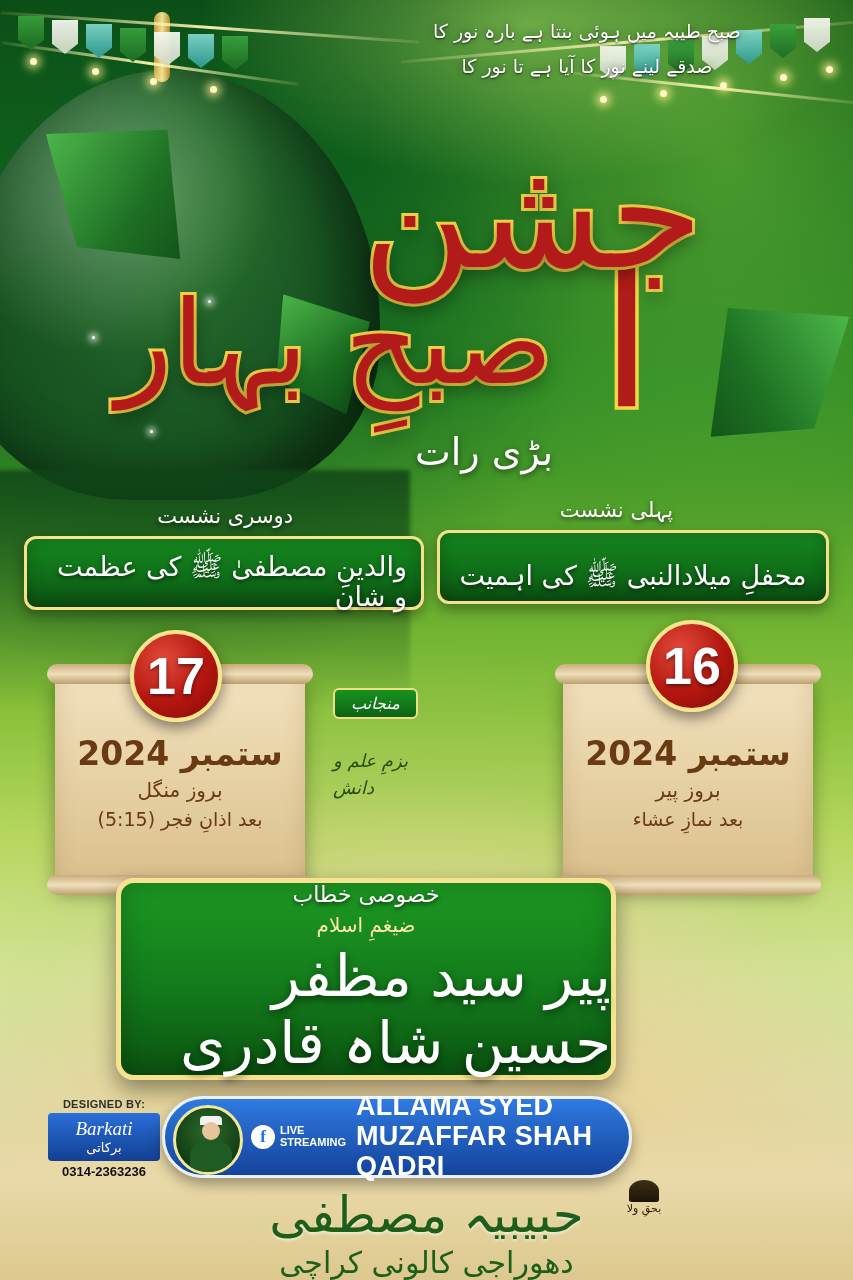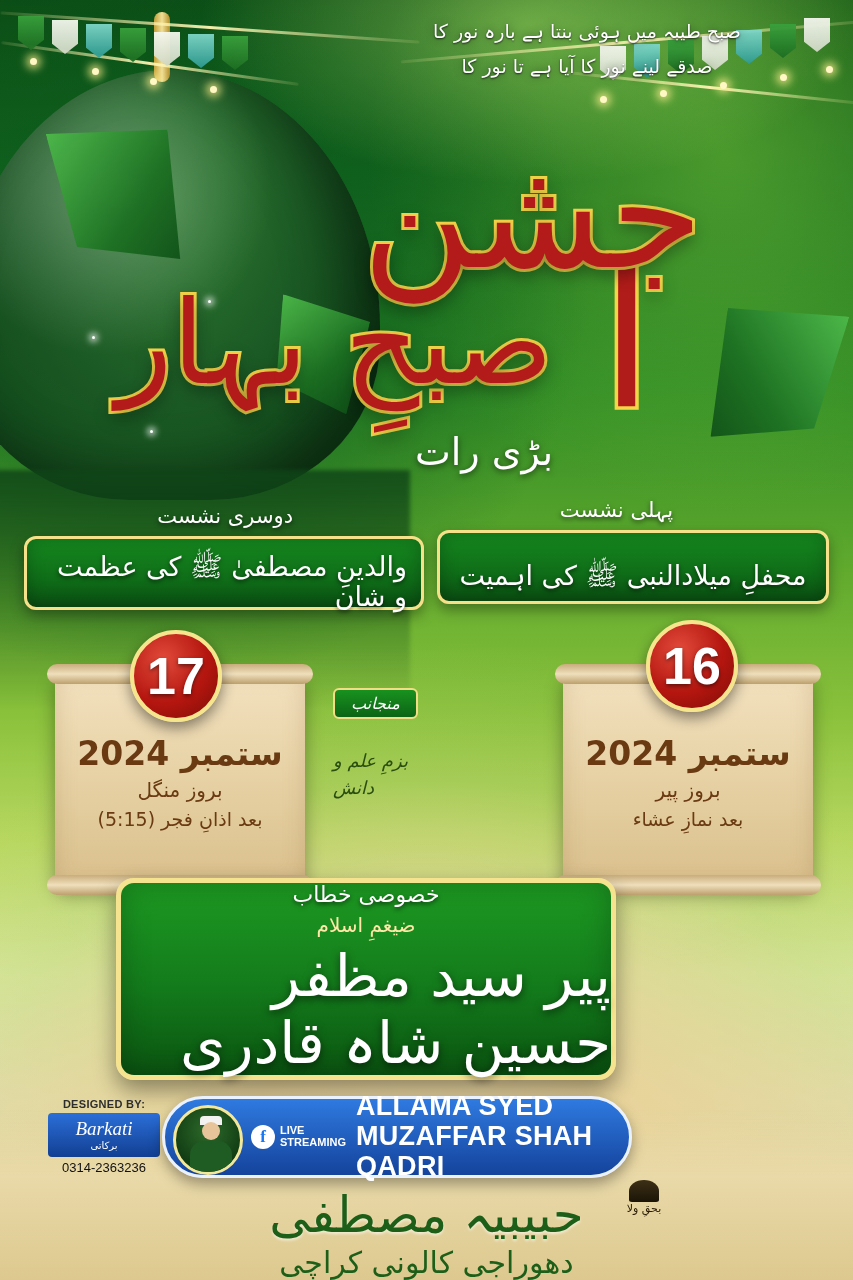--- a/index.html
+++ b/index.html
@@ -222,22 +222,22 @@
   .designer {
     position:absolute; left: 48px; top: 1098px; width: 112px;
     text-align:center;
   }
   .designer .dtitle { font-size: 11px; font-weight:bold; color:#2d2d2d; letter-spacing:.3px; }
   .designer .dbox {
     margin-top: 3px; background: linear-gradient(180deg,#2b6fd8,#123f92);
     border-radius: 4px; padding: 5px 4px 6px; color:#fff;
   }
   .designer .dname { font-family:"Liberation Serif", serif; font-style:italic; font-size: 19px; }
-  .designer .durdu { font-size: 10px; }
-  .designer .dphone { font-size: 13px; font-weight:normal; color:#111; margin-top:3px; }
+  .designer .durdu { font-size: 13px; }
+  .designer .dphone { font-size: 13px; font-weight:bold; color:#111; margin-top:3px; }
 
   
   .live-strip {
     position:absolute; left: 162px; top: 1096px; width: 470px; height: 82px;
     background: linear-gradient(180deg,#2f7ae0,#14439c);
     border: 3px solid #eaf2ff;
     border-radius: 44px;
     display:flex; align-items:center; gap: 10px;
     padding-left: 86px;
     box-shadow: 0 6px 14px rgba(0,0,0,.35);

